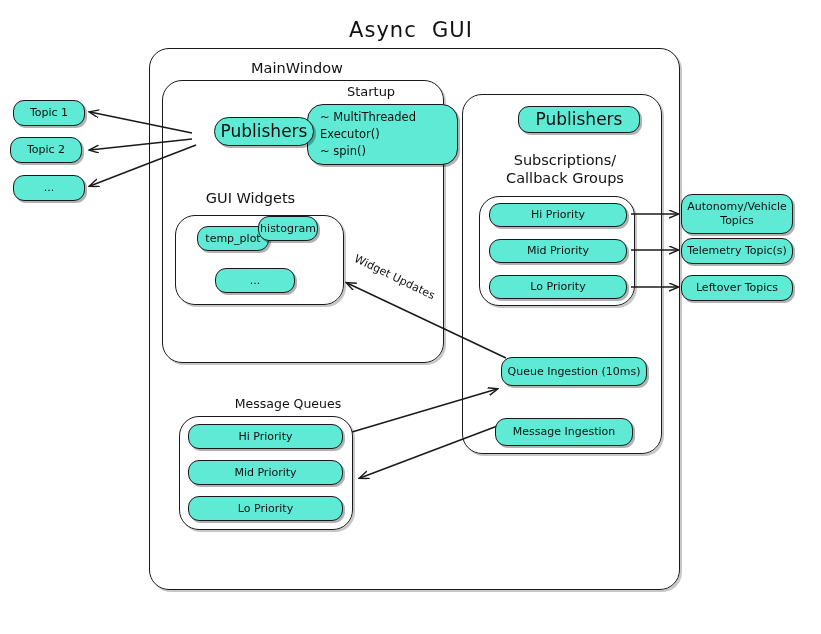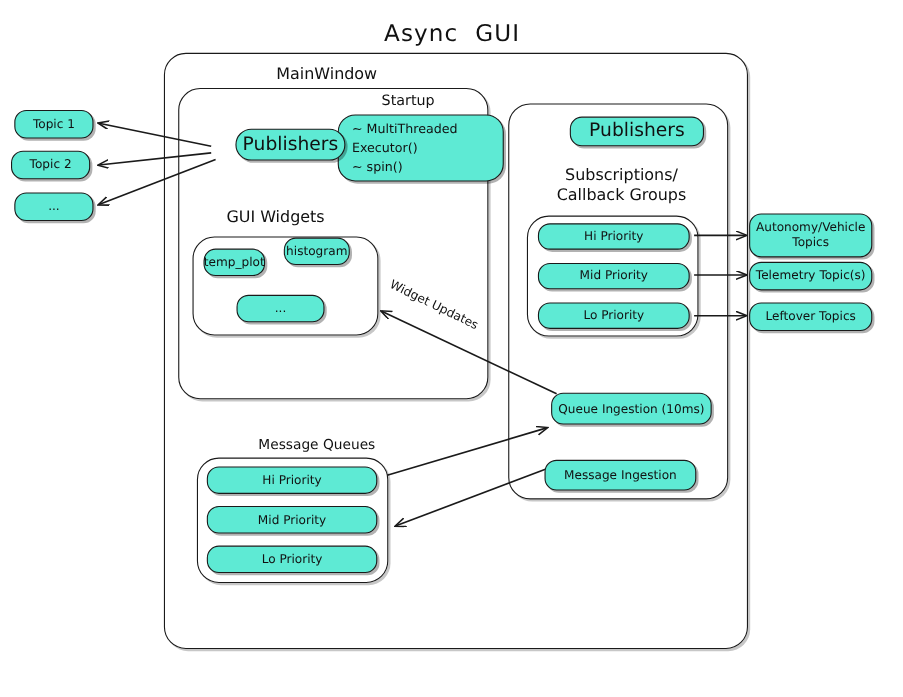--- a/index.html
+++ b/index.html
@@ -134,21 +134,21 @@
   <div class="node rounded-lg" style="left:307px; top:104px; width:151px; height:61px;">
     <div class="bullets">~ MultiThreaded
    Executor()
 ~ spin()</div>
   </div>
 
   <div class="node rounded-lg node-text" style="left:190px; top:117px; width:100px; height:29px;">Publishers</div>
 
   <div class="label group-title" style="left:188px; top:190px; width:125px;">GUI Widgets</div>
   <div class="container-box" style="left:175px; top:215px; width:169px; height:90px;"></div>
-  <div class="node rounded-sm node-text-sm" style="left:185px; top:226px; width:56px; height:25px;">temp_plot</div>
+  <div class="node rounded-sm node-text-sm" style="left:197px; top:226px; width:72px; height:25px;">temp_plot</div>
   <div class="node rounded-sm node-text-sm" style="left:258px; top:216px; width:60px; height:25px;">histogram</div>
   <div class="node rounded-sm node-text-sm" style="left:215px; top:268px; width:80px; height:25px;">...</div>
 
   <div class="container-box" style="left:462px; top:94px; width:200px; height:360px;"></div>
 
   <div class="node rounded-sm node-text" style="left:494px; top:106px; width:122px; height:27px;">Publishers</div>
 
   <div class="label group-title" style="left:480px; top:152px; width:170px; white-space:pre-line;">Subscriptions/
 Callback Groups</div>
 

